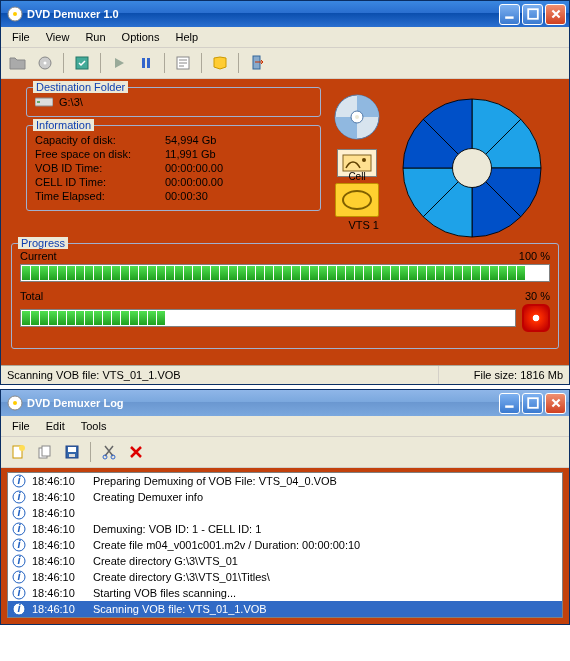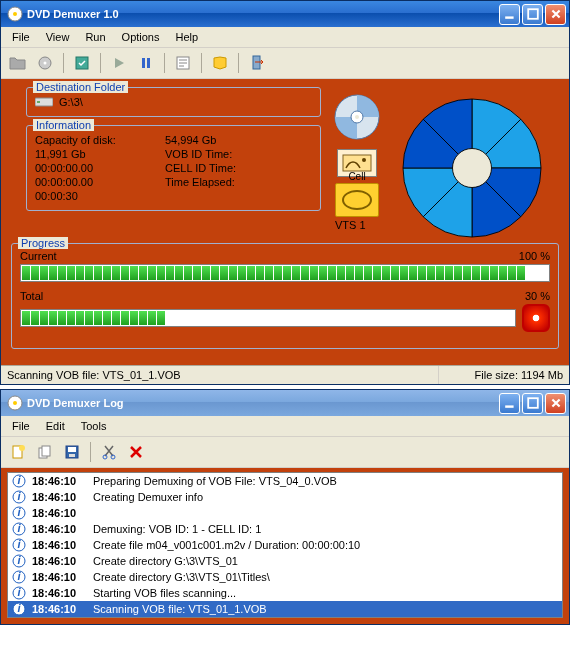--- a/index.html
+++ b/index.html
@@ -34,41 +34,41 @@
 .dest-row { display: flex; align-items: flex-end; gap: 6px; padding-top: 2px; }
 .drive-icon { width: 18px; height: 12px; }
 
 .info-table { display: grid; grid-template-columns: 130px 1fr; row-gap: 2px; padding-top: 2px; }
 
 .media-col { display: flex; flex-direction: column; align-items: center; gap: 8px; }
 .disc { width: 48px; height: 48px; }
 .cellimg { width: 40px; height: 28px; border: 1px solid #808080; background: #fff0d0; display: flex; align-items: center; justify-content: center; }
 .vts { width: 44px; height: 34px; background: #ffd030; border: 1px solid #c09000; border-radius: 2px; position: relative; }
 .vts::before { content:""; position:absolute; top:6px; left:6px; right:6px; bottom:6px; border:2px solid #806000; border-radius:50%; }
-.vts-label { text-align: left; margin-top: 2px; }
+.vts-label { text-align: right; margin-top: 2px; }
 
 .pie { width: 150px; height: 150px; }
 
 .progress-head { display: flex; justify-content: space-between; margin-bottom: 2px; }
 .bar-row { display:flex; align-items:center; gap:6px; margin-bottom: 8px;}
 .progressbar { flex:1; height: 18px; border: 1px solid #808080; background: #fff; padding: 1px; }
 .progressbar .segs { height: 100%; display: flex; gap: 1px; }
 .seg { width: 8px; height: 100%; background: linear-gradient(to bottom, #50e050, #20a020); }
 .stopbtn { width: 28px; height: 28px; border: 2px solid #c00000; border-radius: 6px; background: radial-gradient(circle, #fff 20%, #ff3000 21%, #c00000 90%); cursor:pointer; }
 
 .statusbar { display:flex; border-top: 1px solid #aca899; background: #ece9d8; }
 .status-cell { padding: 3px 6px; border-right: 1px solid #d4d0c8; }
 .status-cell.wide { flex: 1; }
 .status-cell.right { text-align: right; width: 130px; border-right:none;}
 
 .log-list { background: #fff; border: 1px solid #808080; margin: 4px 6px 6px 6px; }
 .log-row { display: flex; align-items: center; gap: 6px; padding: 1px 4px; cursor:pointer; }
 .log-row.selected { background: #316ac5; color: #fff; }
 .log-icon { width: 14px; height: 14px; flex-shrink: 0; }
-.log-time { width: 55px; font-weight: bold; }
+.log-time { width: 55px; }
 .log-msg { flex:1; }
 
 .window2 { margin-top: 4px; }
 </style>
 </head>
 <body>
 
 <div class="window">
   <div class="titlebar">
     <svg class="titlebar-icon" viewBox="0 0 16 16">
@@ -169,20 +169,21 @@
               </svg>
             <span>G:\3\</span>
           </div>
         </div>
 
         <div class="fieldset">
           <span class="fs-legend">Information</span>
           <div class="info-table">
             <span>Capacity of disk:</span>
               <span>54,994 Gb</span>
+            <span>Free space on disk:</span>
               <span>11,991 Gb</span>
             <span>VOB ID Time:</span>
               <span>00:00:00.00</span>
             <span>CELL ID Time:</span>
               <span>00:00:00.00</span>
             <span>Time Elapsed:</span>
               <span>00:00:30</span>
           </div>
         </div>
       </div>
@@ -317,21 +318,21 @@
               <div class="seg"></div>
             </div>
           </div>
         <div class="stopbtn"></div>
       </div>
     </div>
   </div>
 
   <div class="statusbar">
     <div class="status-cell wide">Scanning VOB file: VTS_01_1.VOB</div>
-    <div class="status-cell right">File size: 1194 Mb</div>
+    <div class="status-cell right">File size: 1816 Mb</div>
   </div>
 </div>
 
 <div class="window window2">
   <div class="titlebar inactive">
     <svg class="titlebar-icon" viewBox="0 0 16 16">
         <circle cx="8" cy="8" r="7" fill="#fff"></circle>
         <circle cx="8" cy="8" r="7" fill="none" stroke="#888"></circle>
         <circle cx="8" cy="8" r="2" fill="#fc0"></circle>
       </svg>

